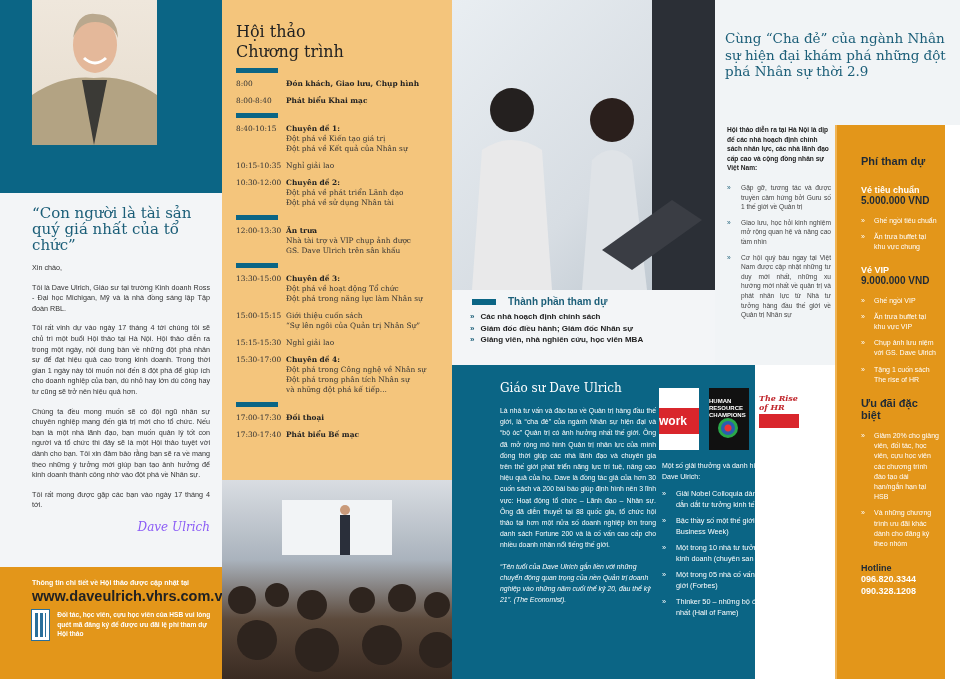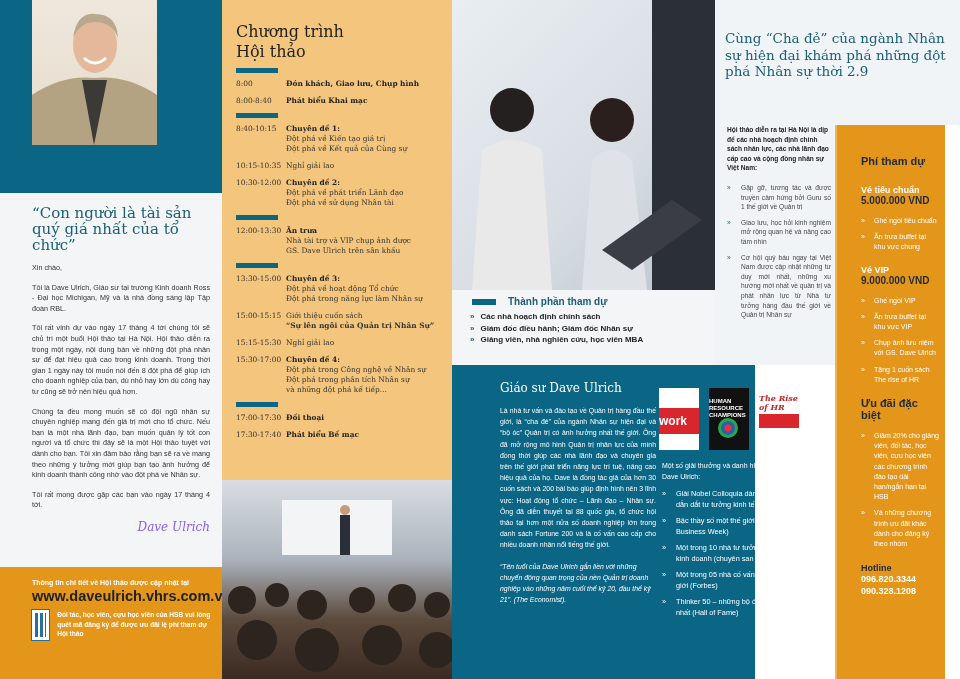--- a/index.html
+++ b/index.html
@@ -105,37 +105,37 @@
   <div class="foot-note">Thông tin chi tiết về Hội thảo được cập nhật tại</div>
   <div class="website">www.daveulrich.vhrs.com.vn</div>
   <div class="qr-row">
     <div class="qr"></div>
     <div class="qr-text">Đối tác, học viên, cựu học viên của HSB vui lòng quét mã đăng ký để được ưu đãi lệ phí tham dự Hội thảo</div>
   </div>
 </div>
 
 <div class="abs" id="col2">
   <div class="prog-title">
+    <div>Hội thảo</div>
     <div>Chương trình</div>
-    <div>Hội thảo</div>
   </div>
   <div id="schedule">
       <div class="bar"></div>
       <div class="row">
         <div class="time">8:00</div>
         <div class="desc"><b>Đón khách, Giao lưu, Chụp hình</b></div>
       </div>
       <div class="row">
         <div class="time">8:00-8:40</div>
         <div class="desc"><b>Phát biểu Khai mạc</b></div>
       </div>
       <div class="bar"></div>
       <div class="row">
         <div class="time">8:40-10:15</div>
-        <div class="desc"><b>Chuyên đề 1:</b><div>Đột phá về Kiến tạo giá trị</div><div>Đột phá về Kết quả của Cùng sự</div></div>
+        <div class="desc"><b>Chuyên đề 1:</b><div>Đột phá về Kiến tạo giá trị</div><div>Đột phá về Kết quả của Nhân sự</div></div>
       </div>
       <div class="row">
         <div class="time">10:15-10:35</div>
         <div class="desc"><span>Nghỉ giải lao</span></div>
       </div>
       <div class="row">
         <div class="time">10:30-12:00</div>
         <div class="desc"><b>Chuyên đề 2:</b><div>Đột phá về phát triển Lãnh đạo</div><div>Đột phá về sử dụng Nhân tài</div></div>
       </div>
       <div class="bar"></div>
@@ -143,21 +143,21 @@
         <div class="time">12:00-13:30</div>
         <div class="desc"><b>Ăn trưa</b><div>Nhà tài trợ và VIP chụp ảnh được</div><div>GS. Dave Ulrich trên sân khấu</div></div>
       </div>
       <div class="bar"></div>
       <div class="row">
         <div class="time">13:30-15:00</div>
         <div class="desc"><b>Chuyên đề 3:</b><div>Đột phá về hoạt động Tổ chức</div><div>Đột phá trong năng lực làm Nhân sự</div></div>
       </div>
       <div class="row">
         <div class="time">15:00-15:15</div>
-        <div class="desc"><span>Giới thiệu cuốn sách</span><div style="font-weight: bold;">“Sự lên ngôi của Quản trị Nhân Sự”</div></div>
+        <div class="desc"><span>Giới thiệu cuốn sách</span><div style="font-weight: normal;">“Sự lên ngôi của Quản trị Nhân Sự”</div></div>
       </div>
       <div class="row">
         <div class="time">15:15-15:30</div>
         <div class="desc"><span>Nghỉ giải lao</span></div>
       </div>
       <div class="row">
         <div class="time">15:30-17:00</div>
         <div class="desc"><b>Chuyên đề 4:</b><div>Đột phá trong Công nghệ về Nhân sự</div><div>Đột phá trong phân tích Nhân sự</div><div>và những đột phá kế tiếp...</div></div>
       </div>
       <div class="bar"></div>

